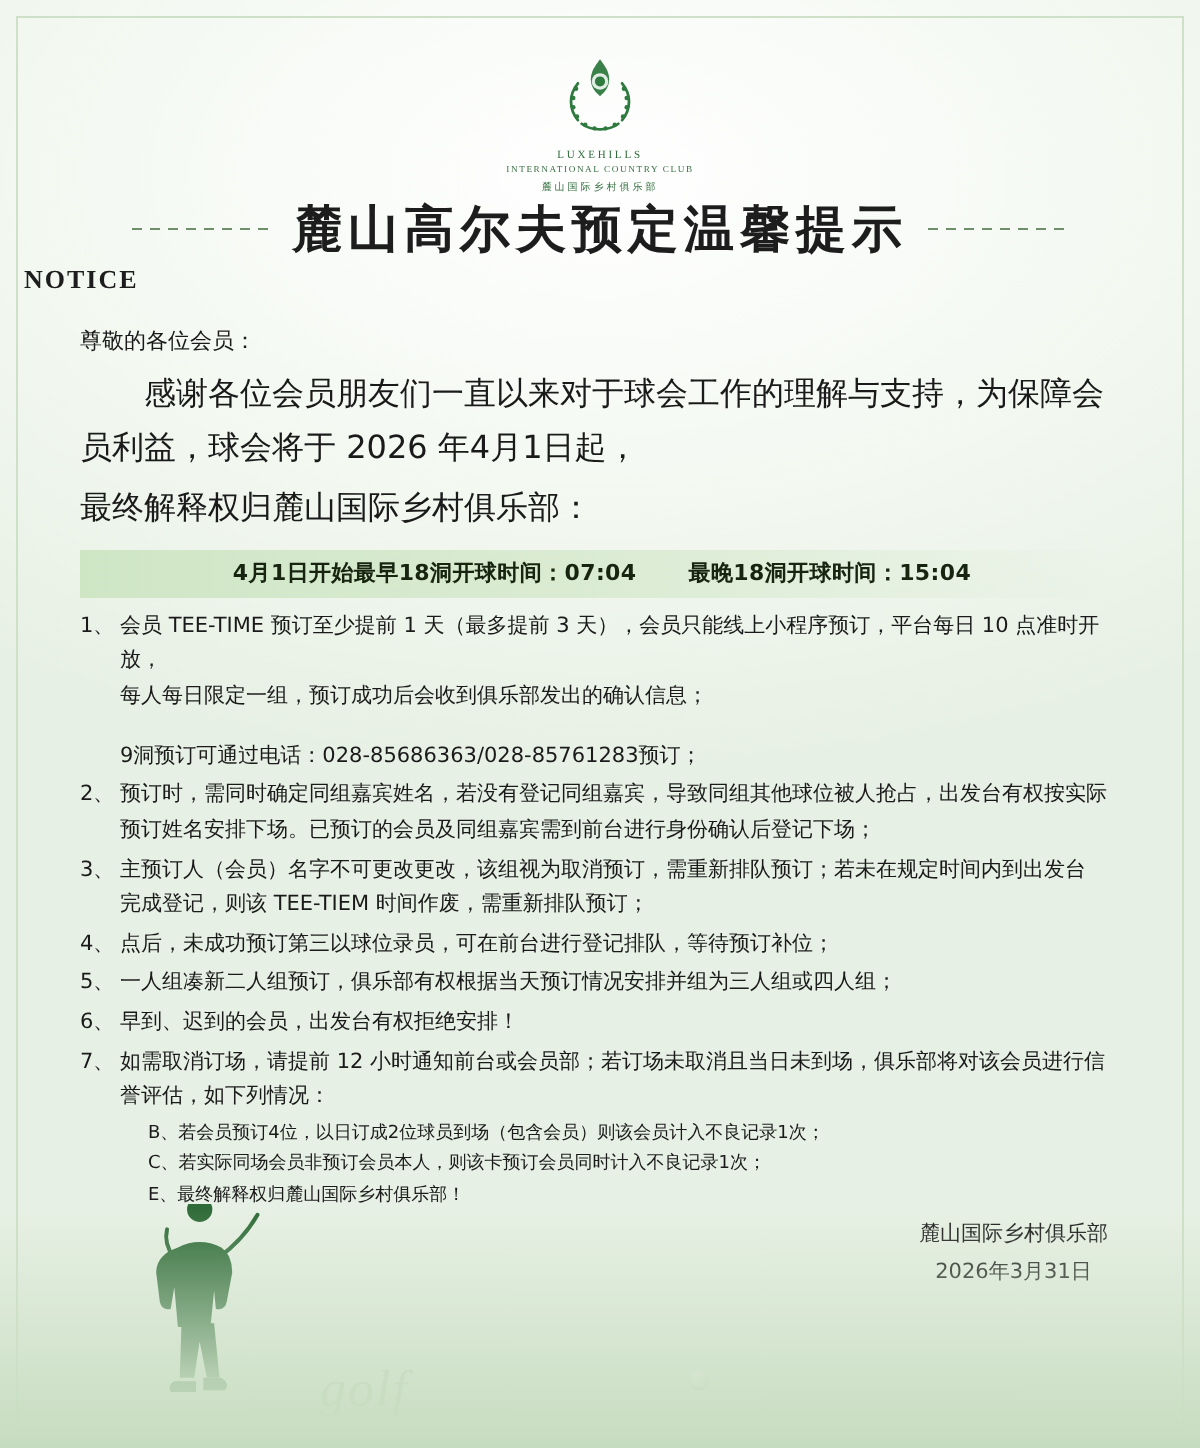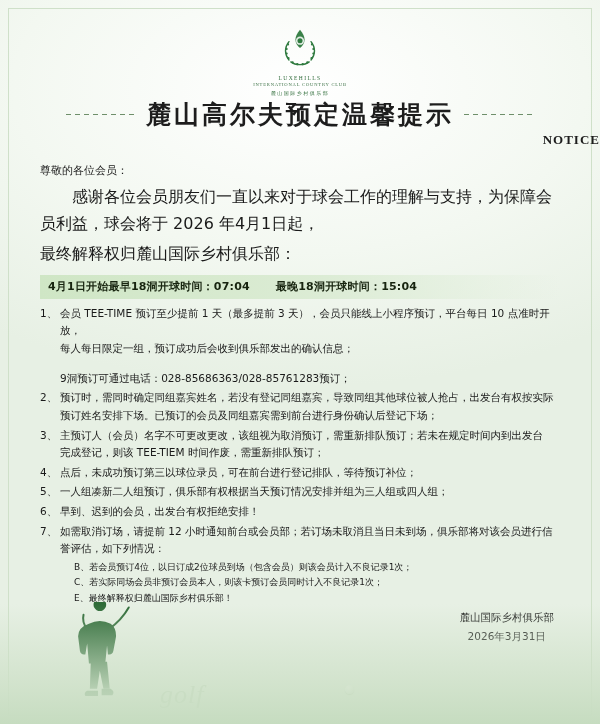--- a/index.html
+++ b/index.html
@@ -92,22 +92,22 @@
     font-family: "Liberation Serif", "DejaVu Serif", serif;
     font-size: 25px;
     font-weight: bold;
     letter-spacing: 3px;
     color: #1d1d1d;
     white-space: nowrap;
   }
   .doc-subtitle {
     position: absolute;
     top: 132px;
-    left: 2px; right: 0;
-    text-align: right;
+    left: 12px; right: 0;
+    text-align: left;
     font-family: "Liberation Serif", "DejaVu Serif", serif;
     font-size: 13px;
     font-weight: bold;
     letter-spacing: 1px;
     color: #1d1d1d;
   }
 
   
   .body-wrap {
     position: absolute;
@@ -132,20 +132,21 @@
   .tee-banner {
     margin: 8px 0 6px 0;
     padding: 3px 6px 3px 8px;
     background: linear-gradient(90deg, #cfe6c5 0%, #dcecd5 55%, rgba(232,243,228,0) 100%);
     display: flex;
     gap: 26px;
     font-size: 11px;
     font-weight: bold;
     color: #17240f;
     letter-spacing: 0.2px;
+    justify-content: center;
   }
 
   ol.items {
     list-style: none;
     margin: 4px 0 0 0;
     padding: 0;
   }
   ol.items > li {
     position: relative;
     padding-left: 20px;

